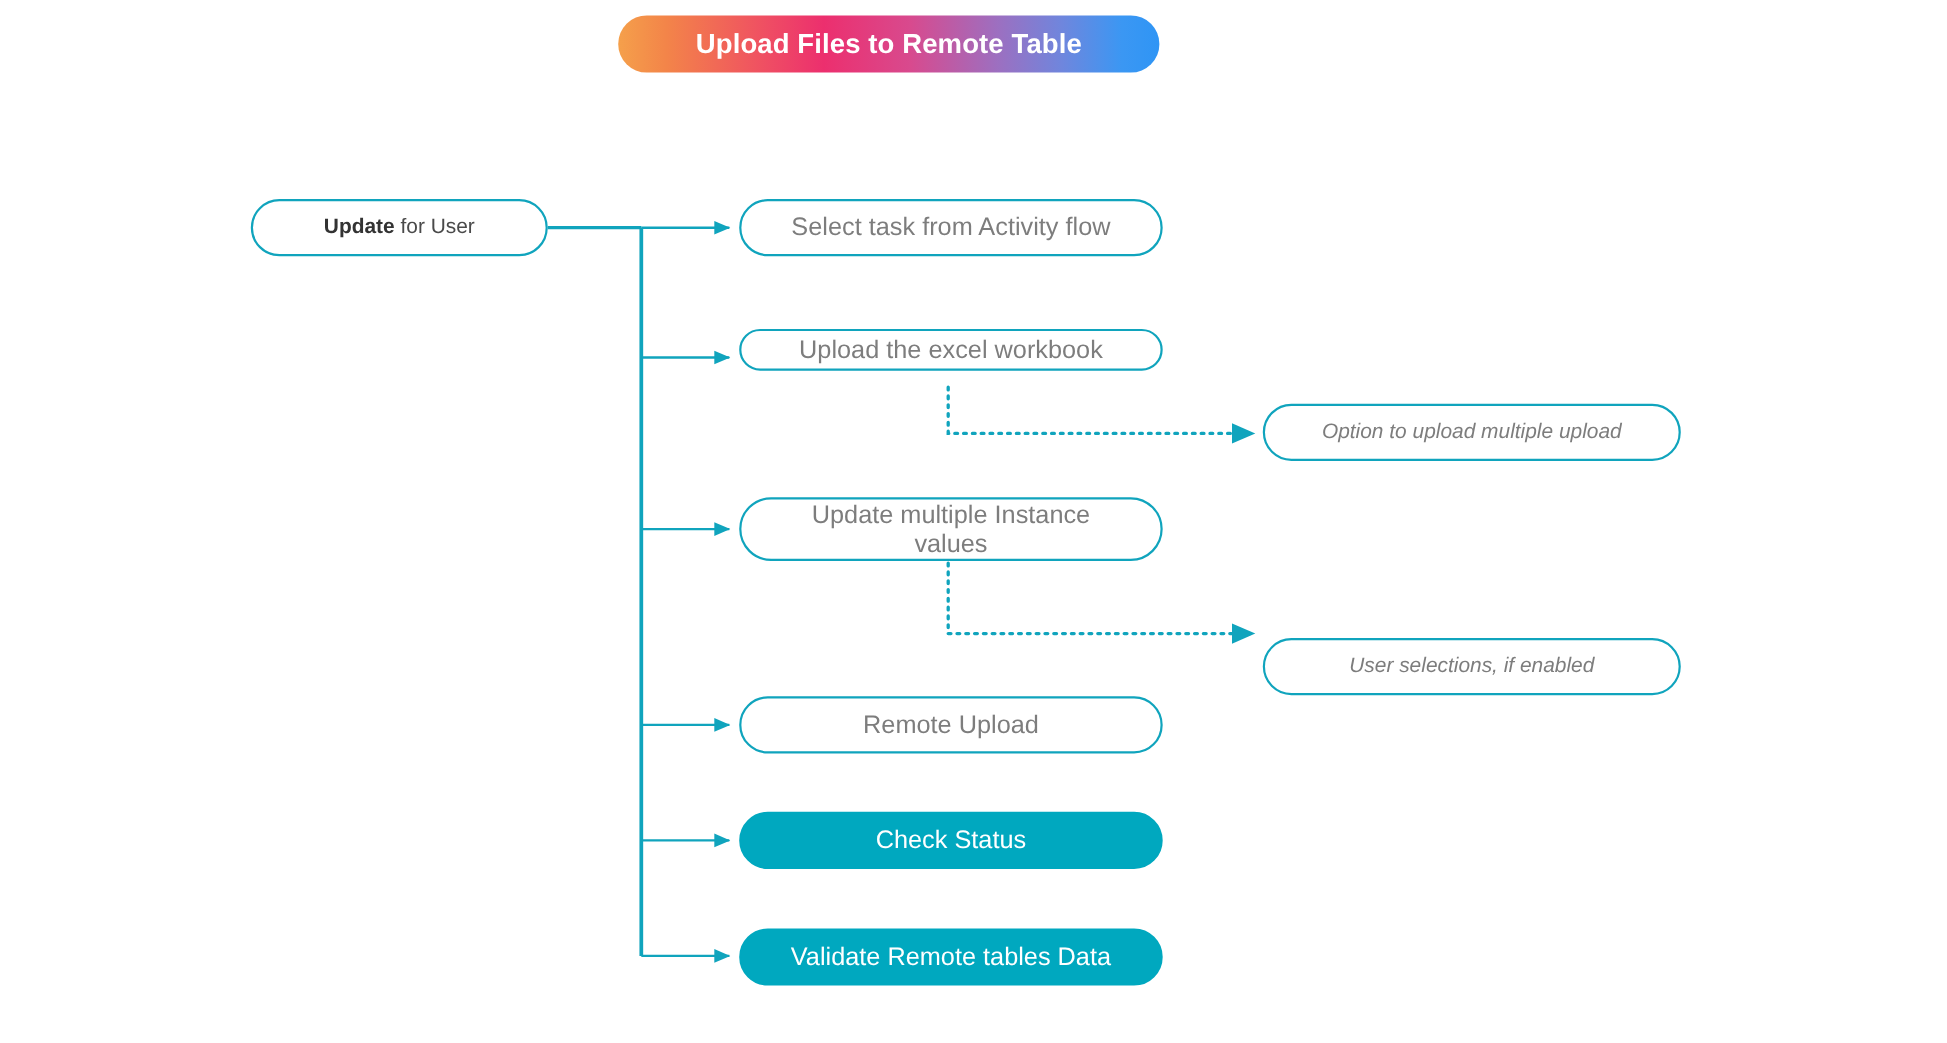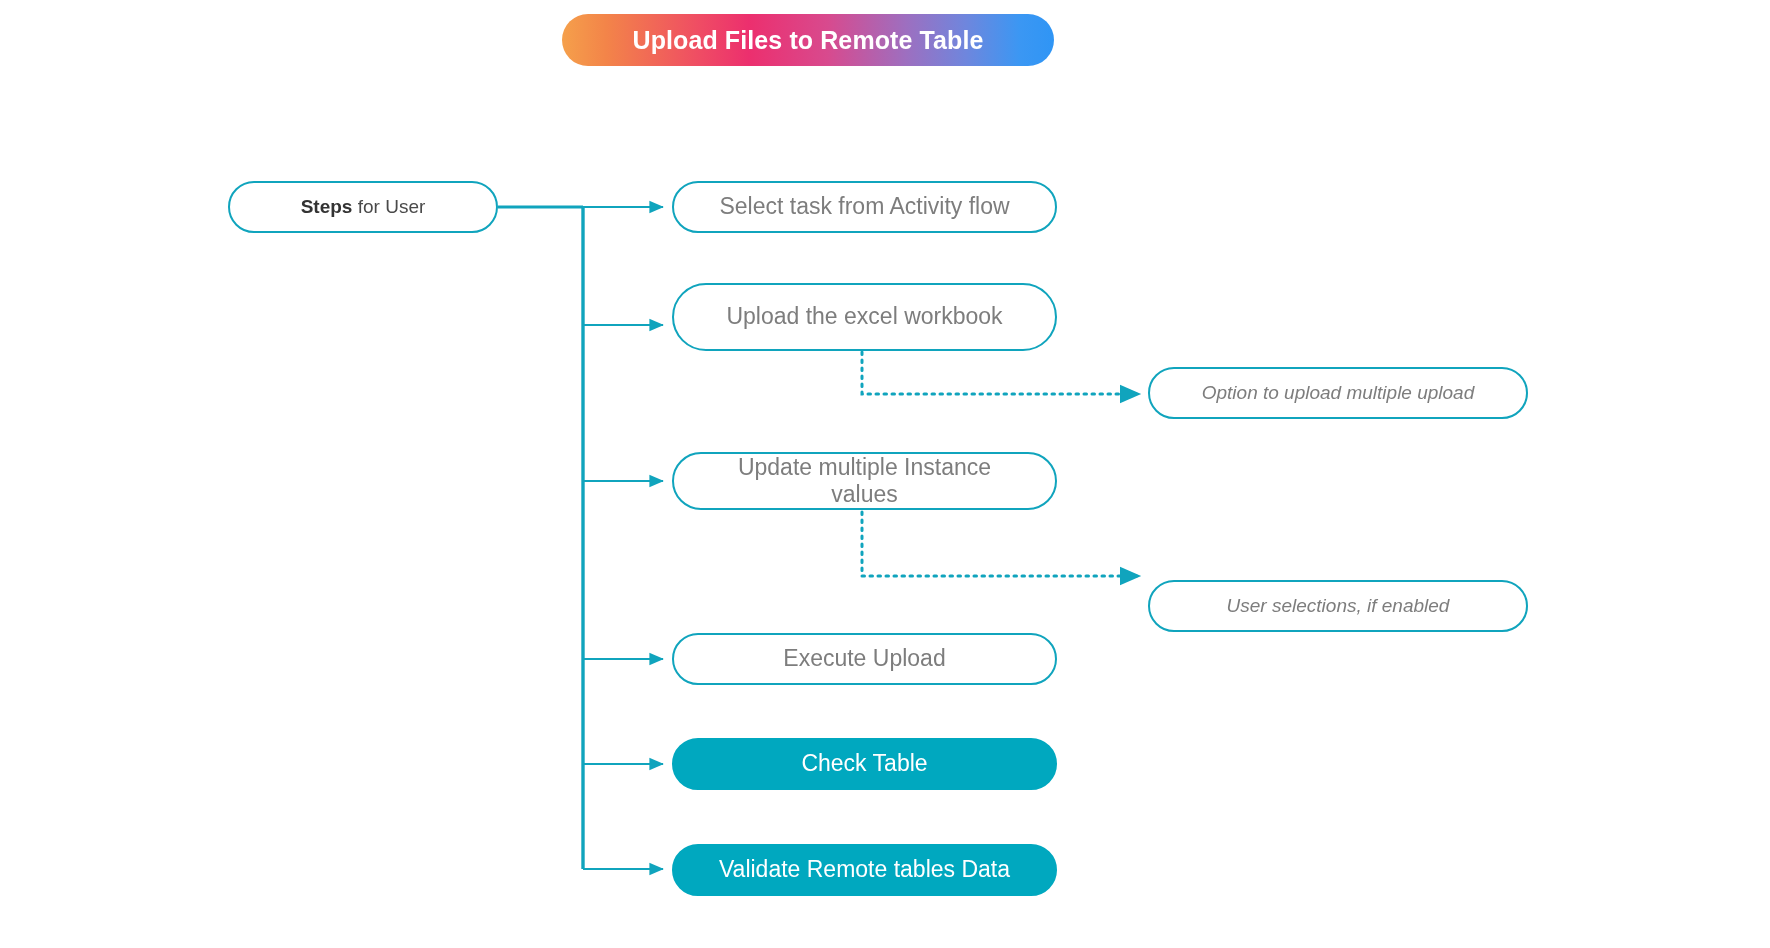--- a/index.html
+++ b/index.html
@@ -100,21 +100,21 @@
   #node-root .node-label { color: #4a4a4a; }
   #node-root .strong { font-weight: bold; color: #333333; }
 
   
   .step-node {
     left: 672px;
     width: 385px;
     font-size: 23px;
   }
   #node-step-0 { top: 181px;  height: 52px; }
-  #node-step-1 { top: 283px;  height: 68px; }
+  #node-step-1 { top: 299px;  height: 38px; }
   #node-step-2 { top: 452px;  height: 58px; }
   #node-step-3 { top: 633px;  height: 52px; }
   #node-step-4 { top: 738px;  height: 52px; }
   #node-step-5 { top: 844px;  height: 52px; }
 
   
   .sub-node {
     left: 1148px;
     width: 380px;
     height: 52px;
@@ -177,41 +177,41 @@
     <g>
       <path d="M862,352 L862,394 L1140,394" stroke="#10a4bd" stroke-width="3" fill="none" stroke-dasharray="2.5 5.5" stroke-linecap="round" marker-end="url(#arrowTealDot)"></path>
     </g>
 
     <g>
       <path d="M862,512 L862,576 L1140,576" stroke="#10a4bd" stroke-width="3" fill="none" stroke-dasharray="2.5 5.5" stroke-linecap="round" marker-end="url(#arrowTealDot)"></path>
     </g>
   </svg>
 
   <div class="node outline" id="node-root">
-    <span class="node-label"><span class="strong">Steps</span><span> for User</span></span>
+    <span class="node-label"><span class="strong">Update</span><span> for User</span></span>
   </div>
 
   <div class="node outline step-node" id="node-step-0">
     <span class="node-label">Select task from Activity flow</span>
   </div>
 
   <div class="node outline step-node" id="node-step-1">
     <span class="node-label">Upload the excel workbook</span>
   </div>
 
   <div class="node outline step-node" id="node-step-2">
     <span class="node-label"><span>Update multiple Instance</span><br><span>values</span></span>
   </div>
 
   <div class="node outline step-node" id="node-step-3">
-    <span class="node-label">Execute Upload</span>
+    <span class="node-label">Remote Upload</span>
   </div>
 
   <div class="node filled step-node" id="node-step-4">
-    <span class="node-label">Check Table</span>
+    <span class="node-label">Check Status</span>
   </div>
 
   <div class="node filled step-node" id="node-step-5">
     <span class="node-label">Validate Remote tables Data</span>
   </div>
 
   <div class="node outline italic sub-node" id="node-sub-0">
     <span class="node-label">Option to upload multiple upload</span>
   </div>
 

